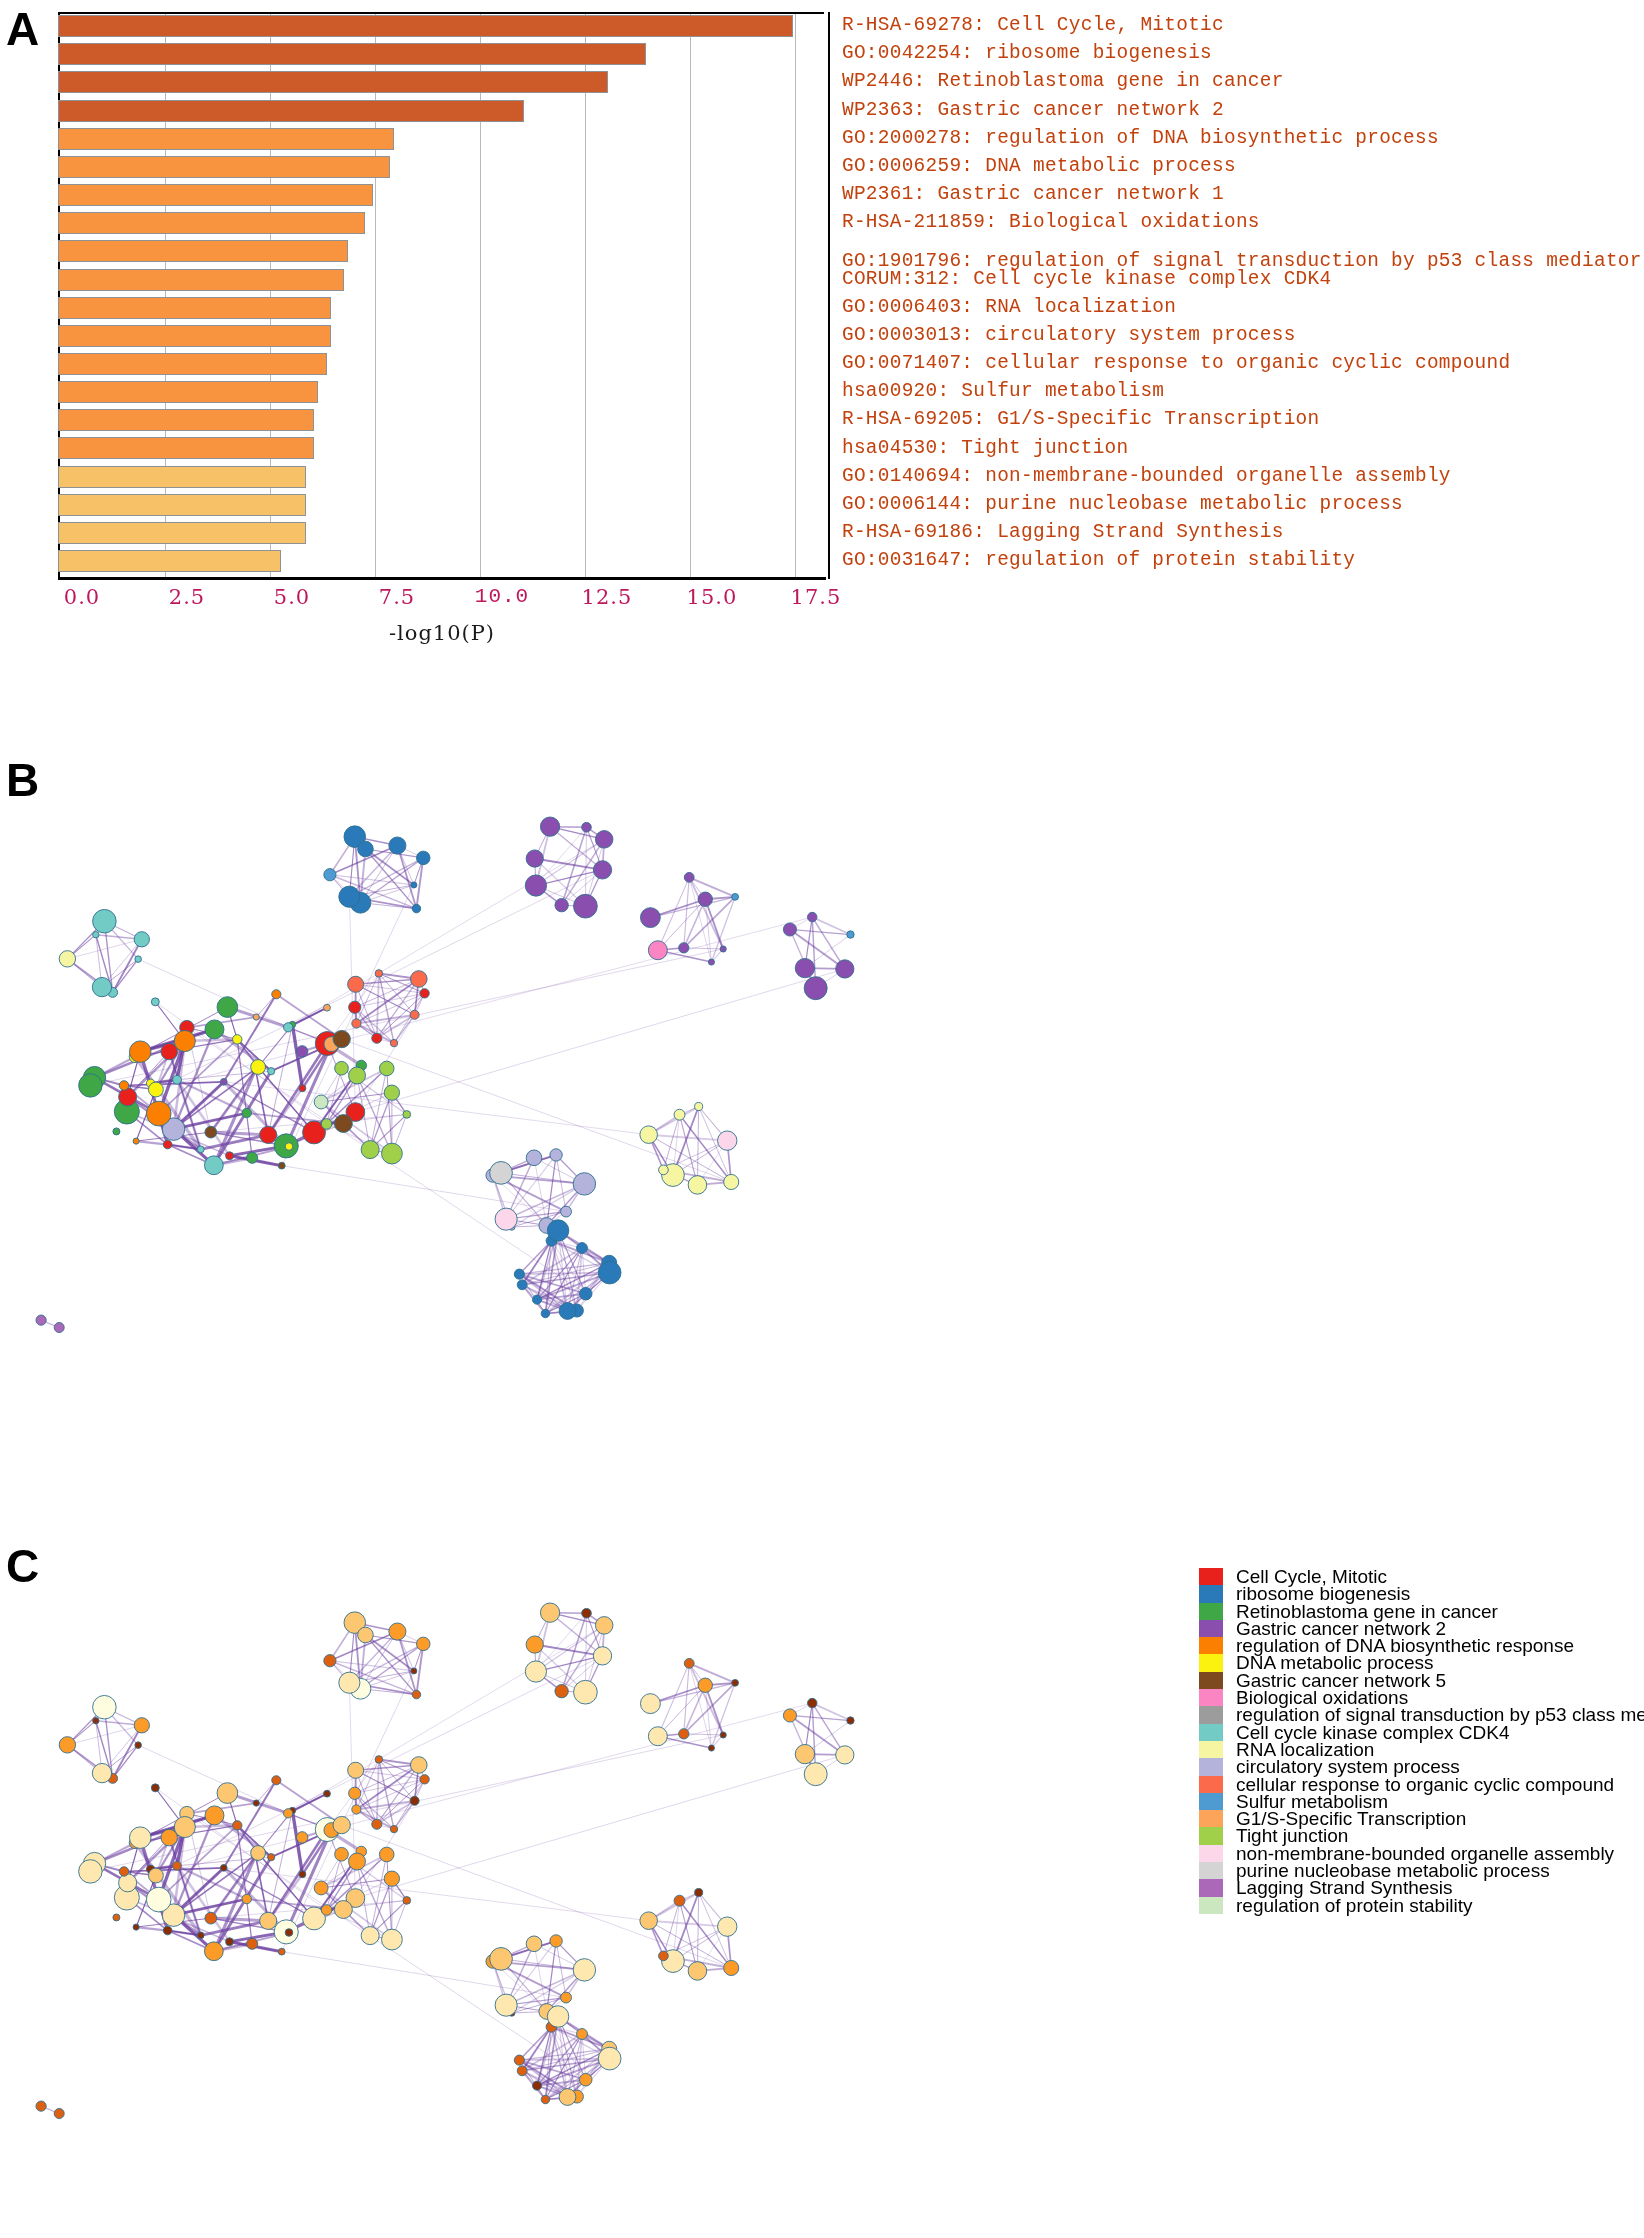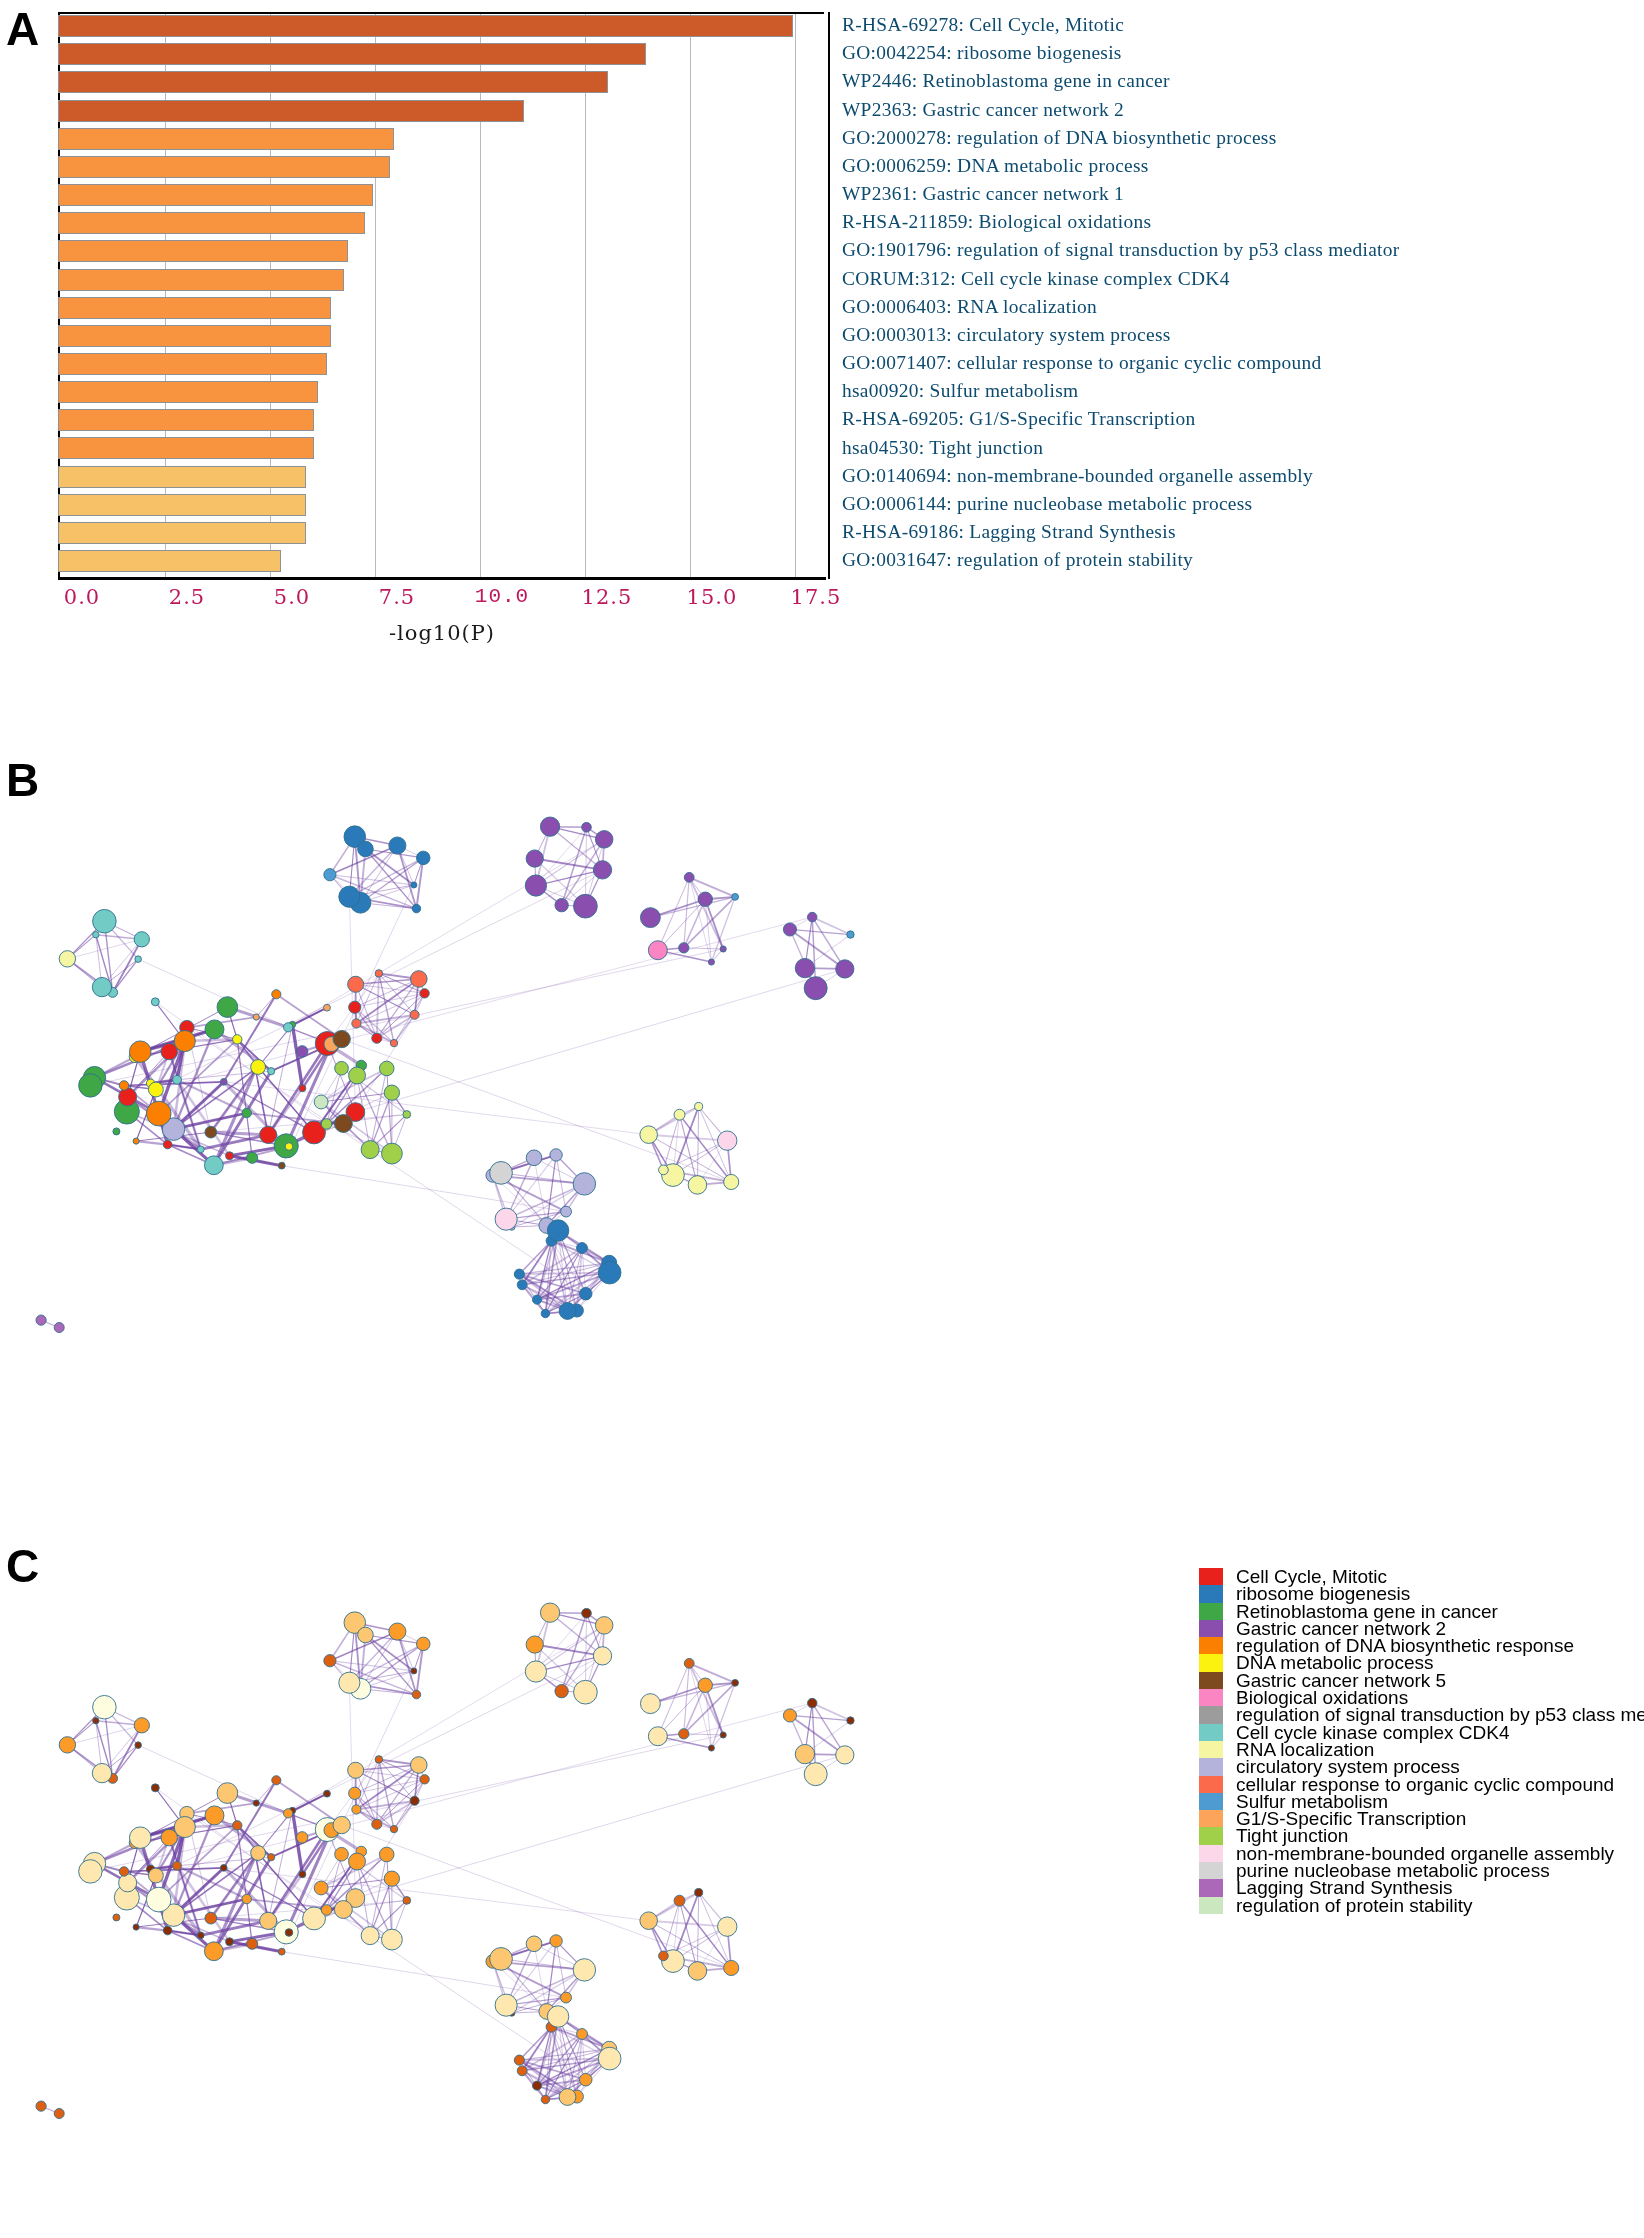--- a/index.html
+++ b/index.html
@@ -76,23 +76,23 @@
   #barchart-labels {
     position:absolute;
     left:828px; top:12px;
     width:796px; height:567px;
     border-left:2px solid #000;
     padding-left:10px;
   }
   .term-label {
     position:absolute;
     left:12px;
-    font-family:Liberation Serif, serif;
+    font-family:Liberation Mono, monospace;
     font-size:19.4px;
-    color:#0c4a6e;
+    color:#c2410c;
     white-space:nowrap;
     letter-spacing:0.3px;
   }
 
   
   .network-svg { position:absolute; }
 
   
   #legend-b {
     position:absolute;
@@ -136,21 +136,21 @@
 
   <div id="barchart-labels">
       <div class="term-label" style="top: 2.1px;">R-HSA-69278: Cell Cycle, Mitotic</div>
       <div class="term-label" style="top: 30px;">GO:0042254: ribosome biogenesis</div>
       <div class="term-label" style="top: 58px;">WP2446: Retinoblastoma gene in cancer</div>
       <div class="term-label" style="top: 87px;">WP2363: Gastric cancer network 2</div>
       <div class="term-label" style="top: 115px;">GO:2000278: regulation of DNA biosynthetic process</div>
       <div class="term-label" style="top: 143px;">GO:0006259: DNA metabolic process</div>
       <div class="term-label" style="top: 171px;">WP2361: Gastric cancer network 1</div>
       <div class="term-label" style="top: 199px;">R-HSA-211859: Biological oxidations</div>
-      <div class="term-label" style="top: 227px; text-align: right;">GO:1901796: regulation of signal transduction by p53 class mediator</div>
+      <div class="term-label" style="top: 238px; text-align: right;">GO:1901796: regulation of signal transduction by p53 class mediator</div>
       <div class="term-label" style="top: 256px;">CORUM:312: Cell cycle kinase complex CDK4</div>
       <div class="term-label" style="top: 284px;">GO:0006403: RNA localization</div>
       <div class="term-label" style="top: 312px;">GO:0003013: circulatory system process</div>
       <div class="term-label" style="top: 340px;">GO:0071407: cellular response to organic cyclic compound</div>
       <div class="term-label" style="top: 368px;">hsa00920: Sulfur metabolism</div>
       <div class="term-label" style="top: 396px;">R-HSA-69205: G1/S-Specific Transcription</div>
       <div class="term-label" style="top: 425px;">hsa04530: Tight junction</div>
       <div class="term-label" style="top: 453px;">GO:0140694: non-membrane-bounded organelle assembly</div>
       <div class="term-label" style="top: 481px;">GO:0006144: purine nucleobase metabolic process</div>
       <div class="term-label" style="top: 509px;">R-HSA-69186: Lagging Strand Synthesis</div>

